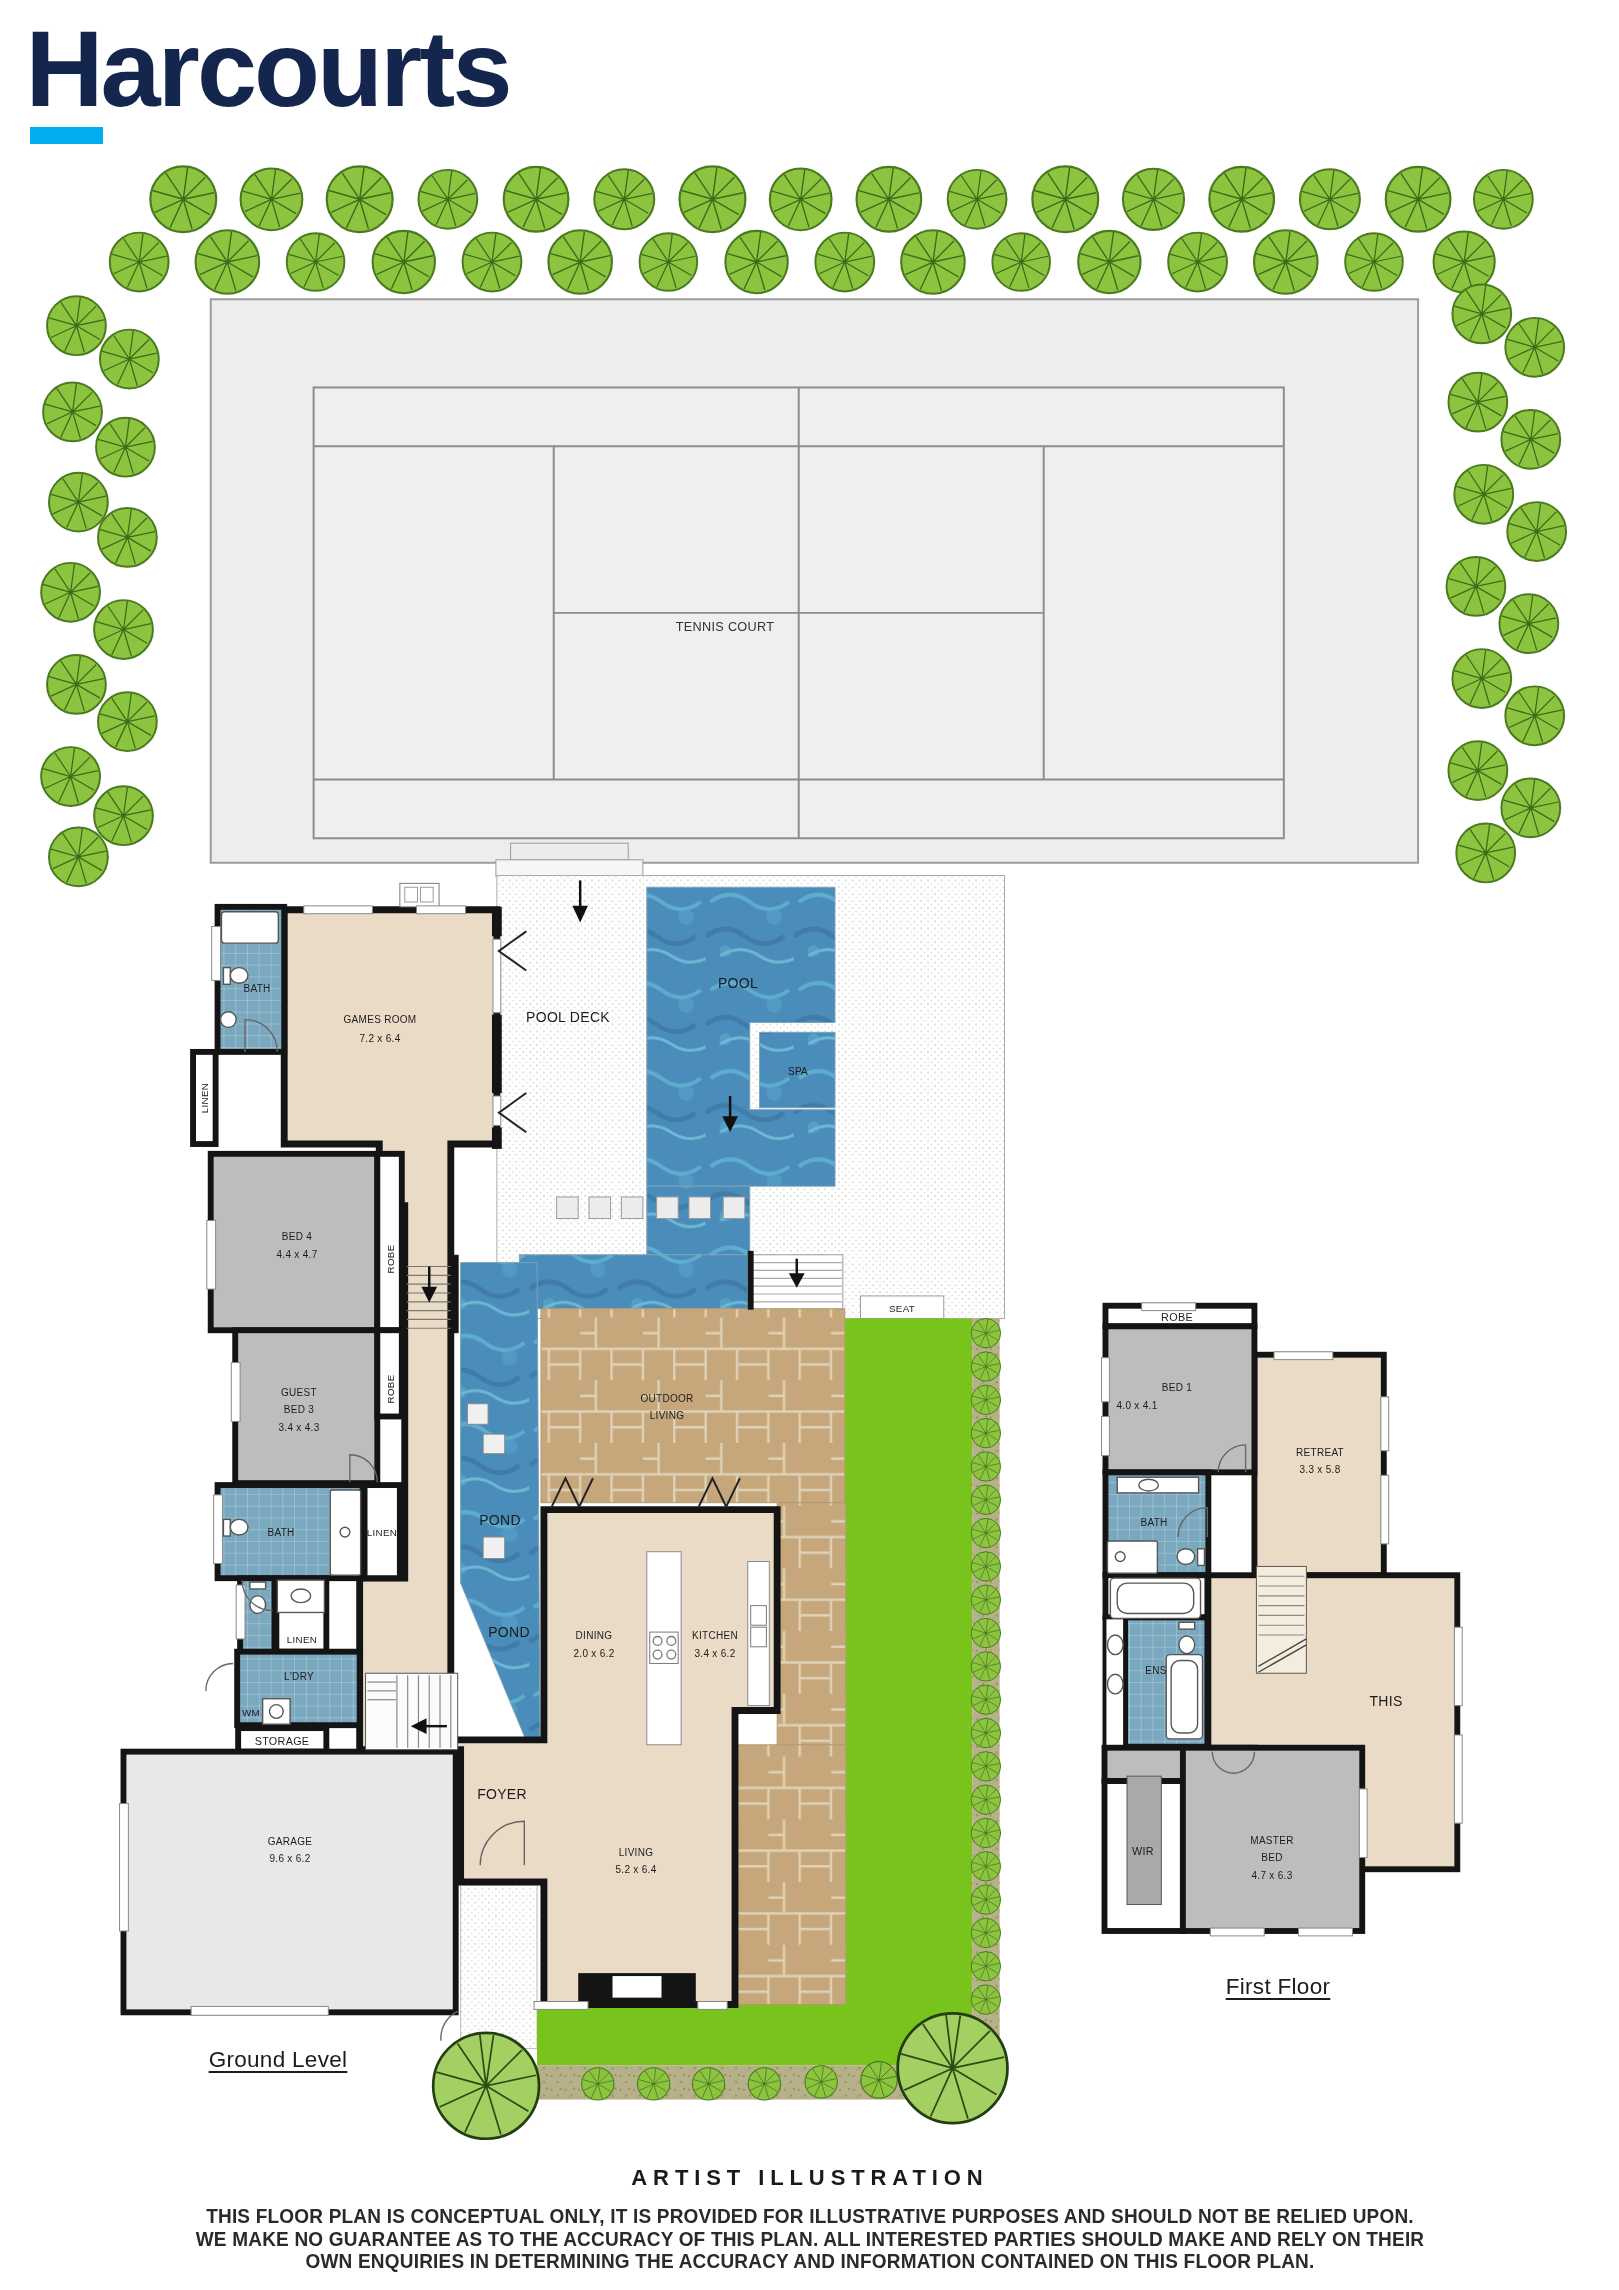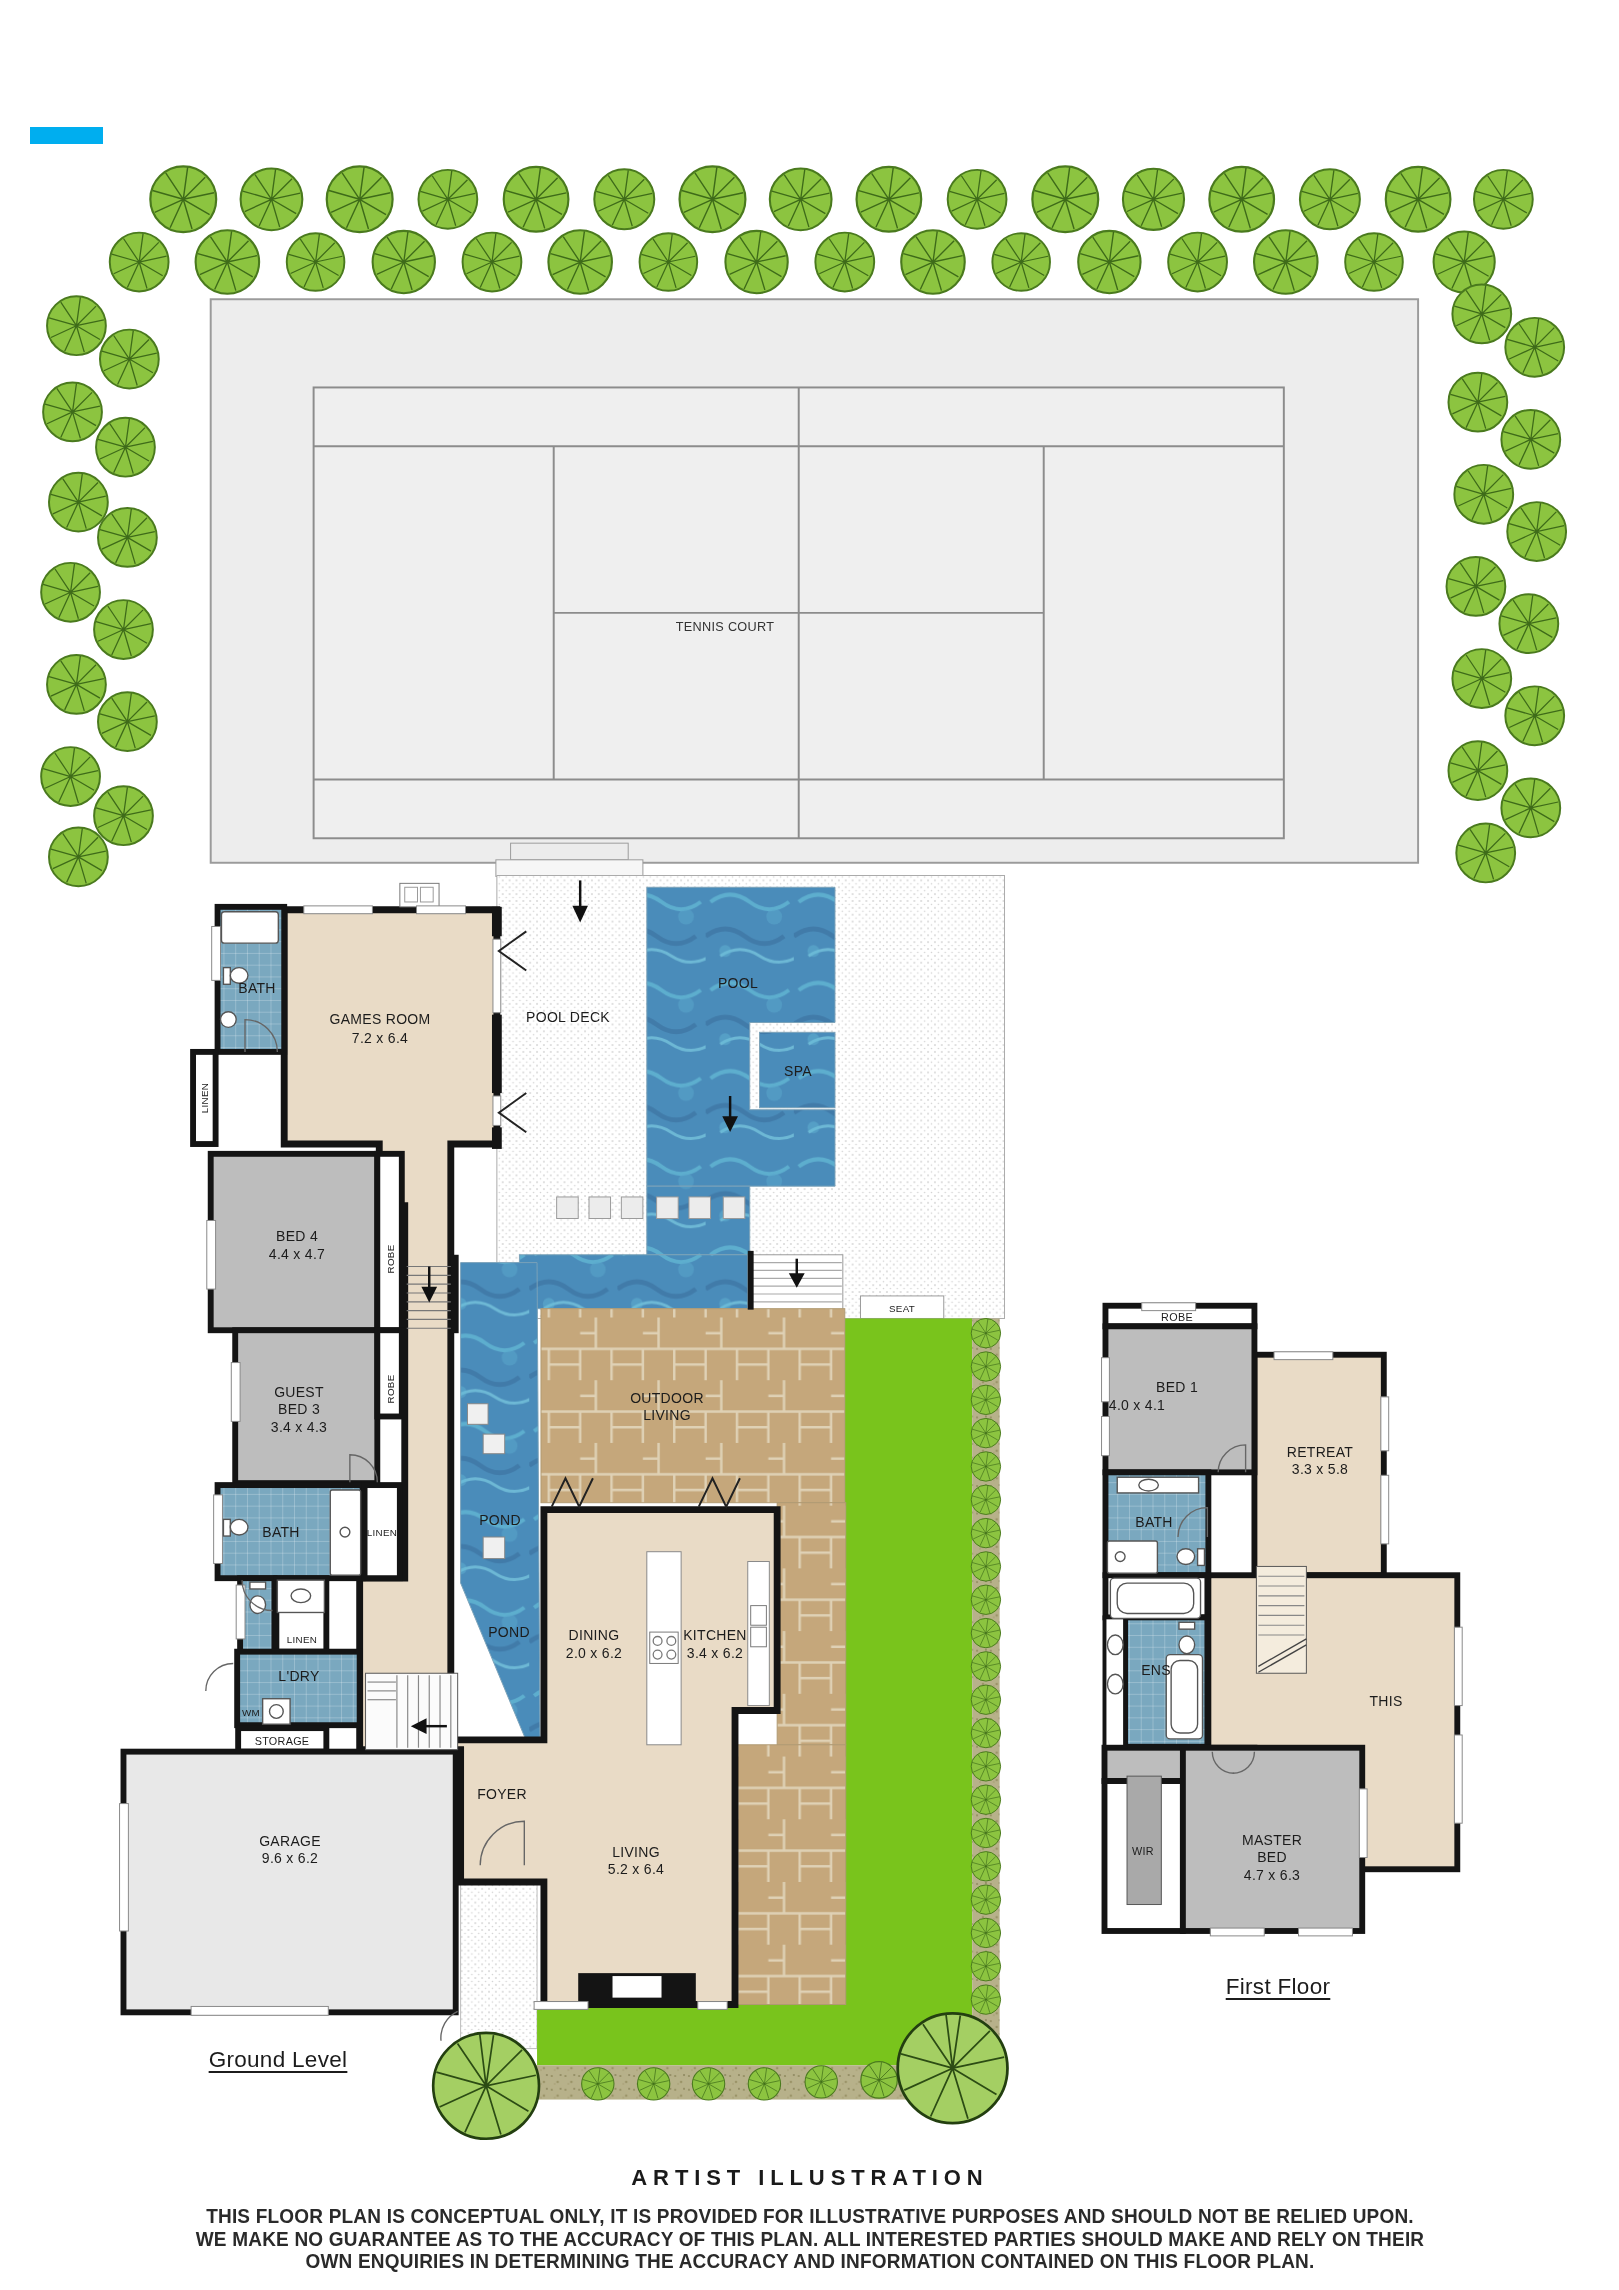--- a/index.html
+++ b/index.html
@@ -1,20 +1,20 @@
 <!DOCTYPE html>
 <html><head>
 <meta charset="utf-8">
 <style>
   html,body{margin:0;padding:0;background:#fff;}
   #page{position:relative;width:1619px;height:2291px;background:#fff;overflow:hidden;
         font-family:"Liberation Sans",sans-serif;}
   #gfx{position:absolute;left:0;top:0;}
   .lbl{position:absolute;transform:translate(-50%,-50%);white-space:nowrap;
-       font-size:14px;color:#1c1c1c;text-align:center;letter-spacing:0.3px;}
+       font-size:10px;color:#1c1c1c;text-align:center;letter-spacing:0.3px;}
   .md{font-size:14px;}
   .sm{font-size:10.8px;}
   .xs{font-size:9.8px;}
   .tc{font-size:12.7px;color:#333;}
   .rot{transform:translate(-50%,-50%) rotate(-90deg);}
   .cap{font-size:22.5px;text-decoration:underline;text-underline-offset:3.9px;}
   #brand{position:absolute;left:25.5px;top:5.9px;font-size:108px;font-weight:700;
          letter-spacing:-2.9px;color:#15264e;}
   #brandbar{position:absolute;left:30px;top:127px;width:73px;height:16.7px;}
   #addr{position:absolute;right:5.9px;top:7.8px;font-size:41px;color:#000;
@@ -447,20 +447,21 @@
         <use href="#treeS" transform="translate(780,2126) scale(.55)"></use>
   <use href="#treeS" transform="translate(838,2124) scale(.55)"></use>
         <use href="#treeS" transform="translate(897,2122) scale(.62)"></use>
 </g>
 <g>
   <use href="#bigtreeS" transform="translate(496,2128) scale(1.08)"></use>
   <use href="#bigtreeS" transform="translate(972,2110) scale(1.12)"></use>
 </g>
 </svg>
 
+<div id="brand">Harcourts</div>
 <div id="brandbar" style="background:#00aeef"></div>
 
 <div class="lbl tc" style="left:725px;top:627px">TENNIS COURT</div>
 <div class="lbl md" style="left:568px;top:1017px">POOL DECK</div>
 <div class="lbl md" style="left:738px;top:983px">POOL</div>
 <div class="lbl" style="left:798px;top:1071px">SPA</div>
 <div class="lbl xs" style="left:902px;top:1308px">SEAT</div>
 
 <div class="lbl" style="left:257px;top:988px">BATH</div>
 <div class="lbl" style="left:380px;top:1019px">GAMES ROOM</div>

